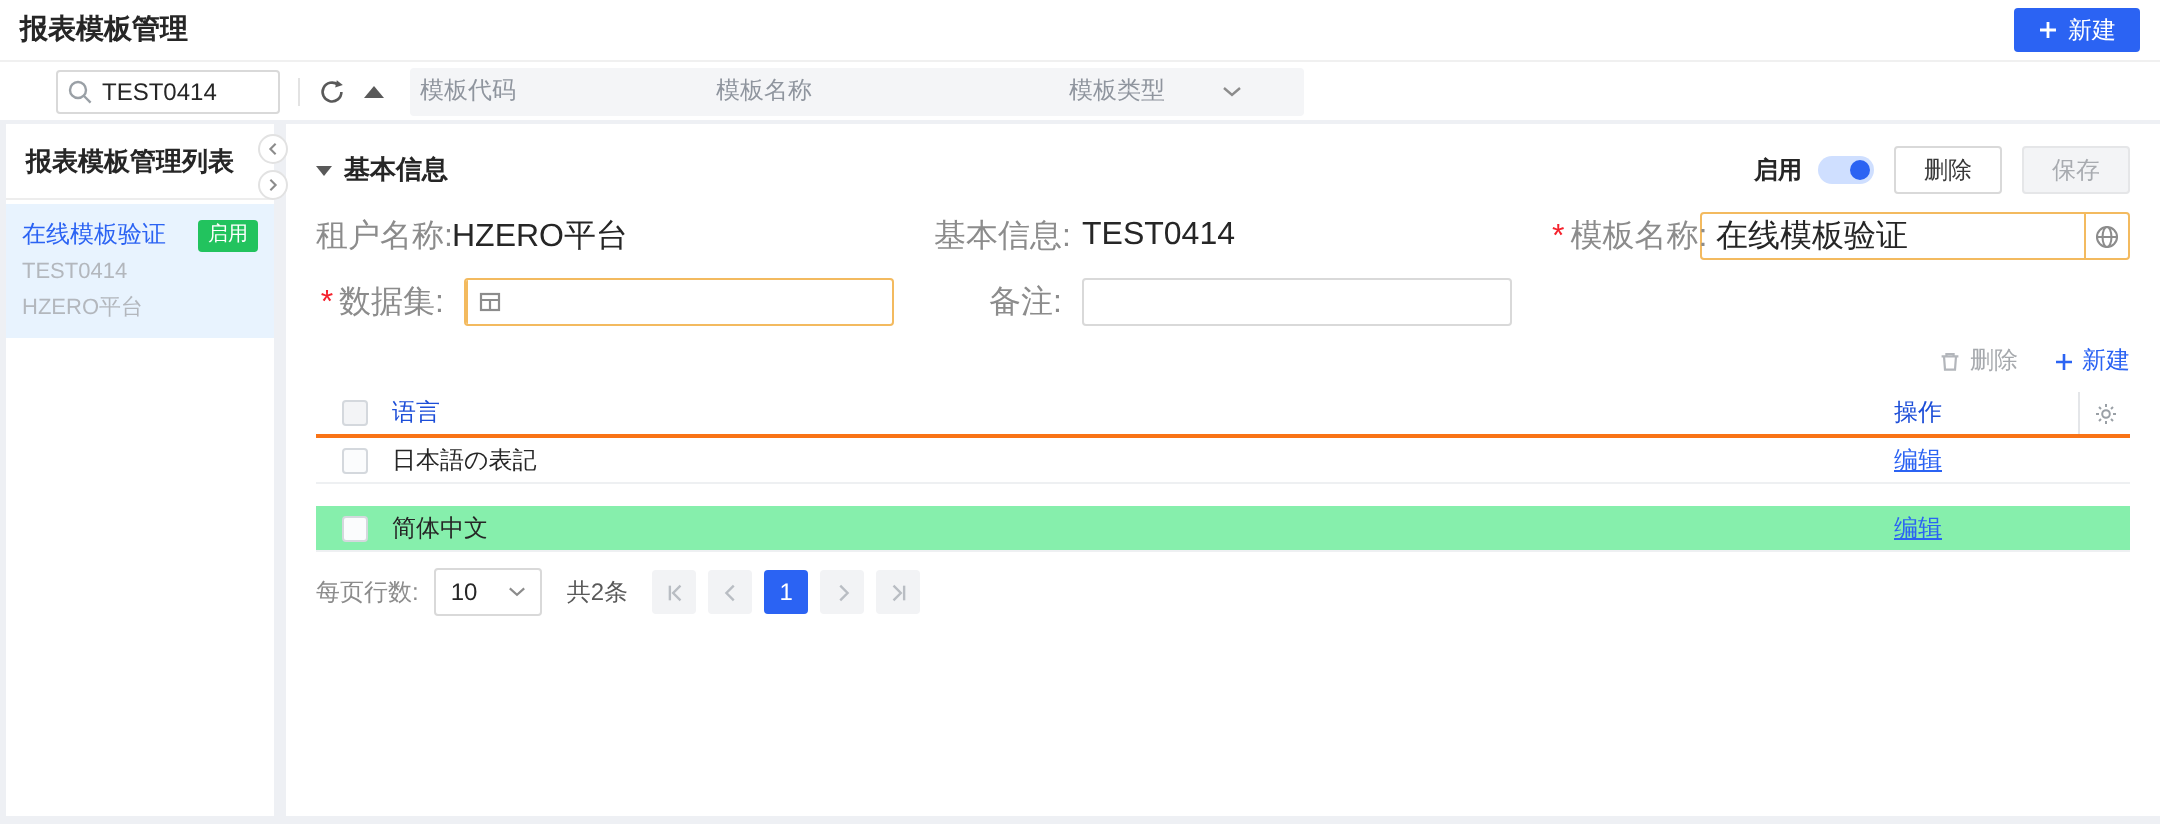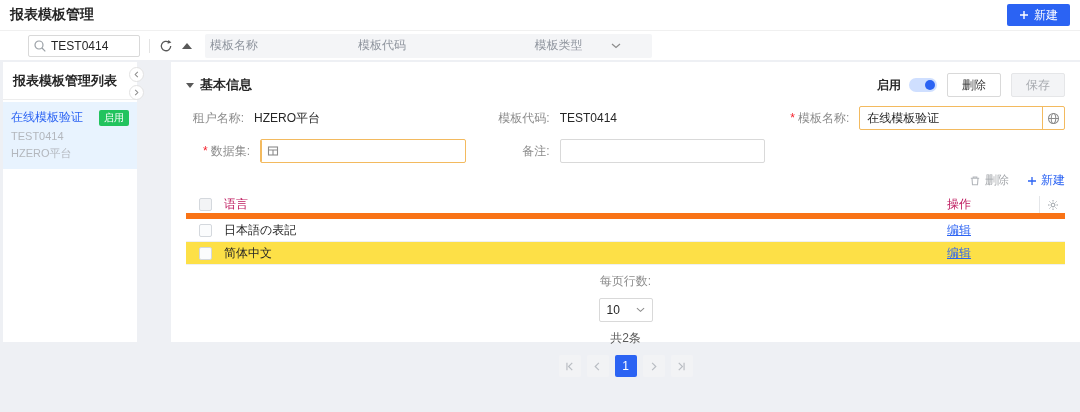--- a/index.html
+++ b/index.html
@@ -23,21 +23,21 @@
   .vdivider { width:1px; height:14px; background:#e3e3e3; margin:0 9px; }
   .icon-btn { display:flex; align-items:center; justify-content:center; margin-right:9px; cursor:pointer; }
   .tri-up { width:0; height:0; border-left:5px solid transparent; border-right:5px solid transparent;
             border-bottom:6px solid #595959; }
   .filterbar { width:447px; height:24px; background:#f4f5f7; border-radius:2px;
                display:flex; align-items:center; margin-left:4px; }
   .filter-col { font-size:12px; color:#8f959e; padding-left:5px; }
   .fc1,.fc2 { width:148px; } .fc3 { width:110px;text-align:center; }
 
   
-  .content { display:flex; height:280px; margin:2px 0 4px 3px;gap:28px; }
+  .content { display:flex; height:346px; margin:2px 0 4px 3px; }
 
   .sidebar { width:134px; background:#fff; margin-right:6px; position:relative; flex:none; }
   .sidebar-head { padding:10px 10px 9px; font-size:13px; font-weight:bold; color:#262626;
                   border-bottom:1px solid #ededed; }
   .collapse-btns { position:absolute; right:-7px; top:5px; display:flex; flex-direction:column; gap:3px; }
   .cbtn { width:15px; height:15px; border-radius:50%; background:#fff; border:1px solid #e2e2e2;
           display:flex; align-items:center; justify-content:center; cursor:pointer; }
   .sidebar-item { background:#e8f3fe; padding:7px 8px 8px; margin-top:2px; cursor:pointer; }
   .item-top { display:flex; justify-content:space-between; align-items:center; }
   .item-name { color:#2b63f3; font-size:12px; }
@@ -55,54 +55,54 @@
   .switch-label { font-size:12px; font-weight:bold; color:#262626; margin-right:-2px; }
   .switch { width:28px; height:14px; border-radius:7px; background:#cfdfff; position:relative; cursor:pointer; }
   .knob { width:10px; height:10px; border-radius:50%; background:#2b63f3; position:absolute; right:2px; top:2px; }
   .btn { height:24px; padding:0 14px; font-size:12px; border-radius:2px; cursor:pointer;
          font-family:"Liberation Sans", sans-serif; }
   .btn-default { background:#fff; border:1px solid #d9d9d9; color:#383838; }
   .btn-disabled { background:#f3f4f6; border:1px solid #e5e6e8; color:#a8abb0; cursor:default; }
 
   
   .form-grid { display:grid; grid-template-columns:1fr 1fr 1fr; column-gap:20px; row-gap:9px; margin-top:9px; }
-  .field { display:flex; align-items:center; height:24px; font-size:12px; }
+  .field { display:flex; align-items:center; height:24px; font-size:16px; }
   .flabel { color:#8c8c8c; text-align:right; margin-right:10px; flex:none; position:relative; white-space:nowrap; }
   .w58 { width:58px; } .w64 { width:64px; }
   .req::before { content:"*"; color:#f5222d; margin-right:3px; }
   .fvalue { color:#262626; }
   .finput { flex:1; display:flex; align-items:center; height:24px; border:1px solid #d9d9d9;
             border-radius:2px; background:#fff; overflow:hidden; }
   .finput .txt { flex:1; padding:0 7px; color:#262626; white-space:nowrap; }
   .finput.orange { border-color:#f3ba5f; }
   .suffix { width:22px; height:100%; display:flex; align-items:center; justify-content:center;
             cursor:pointer; flex:none; }
   .orange .suffix { border-left:1px solid #f3ba5f; }
 
   
   .toolbar { display:flex; justify-content:flex-end; align-items:center; gap:18px;
              margin:9px 0 7px; font-size:12px; }
   .tb-item { display:flex; align-items:center; gap:4px; cursor:pointer; }
   .tb-delete { color:#a6a9ad; }
   .tb-new { color:#2b63f3; }
 
   .trow { display:flex; align-items:center; height:23px; border-bottom:1px solid #eef0f2; }
-  .thead { color:#be185d; border-bottom:6px solid #f97316; }
-  .trow.selected { background:#fde047; }
+  .thead { color:#1d4ed8; border-bottom:2px solid #f97316; }
+  .trow.selected { background:#86efac;margin-top:11px; }
   .c-check { flex:0 0 38px; display:flex; justify-content:center; }
   .checkbox { width:13px; height:13px; border:1px solid #d4d8dd; border-radius:2px; background:#fbfcfd; cursor:pointer; }
   .c-lang { flex:1; }
   .c-act { flex:0 0 92px; }
   .c-gear { flex:0 0 26px; align-self:stretch; display:flex; align-items:center; justify-content:center; }
   .thead .c-gear { border-left:1px solid #e4e6e9; }
   .link { color:#2b63f3; cursor:pointer;text-decoration:underline; }
 
   
-  .pagination { display:flex; justify-content:flex-end; align-items:center; gap:8px;
-                margin-top:8px; font-size:12px; color:#8c8c8c;flex-direction:column; }
+  .pagination { display:flex; align-items:center; gap:8px;
+                margin-top:8px; font-size:12px; color:#8c8c8c; }
   .psel { width:54px; height:24px; border:1px solid #d9d9d9; border-radius:2px; background:#fff;
           display:flex; align-items:center; justify-content:space-between; padding:0 7px;
           color:#262626; cursor:pointer; }
   .ptotal { color:#595959; margin:0 4px; }
   .pager { display:flex; gap:6px; }
   .pbtn { width:22px; height:22px; border-radius:2px; background:#f2f3f5; display:flex;
           align-items:center; justify-content:center; cursor:pointer; }
   .pbtn.active { background:#2b63f3; color:#fff; }
 </style>
 </head>
@@ -132,22 +132,22 @@
   <span class="icon-btn">
     <svg width="14" height="14" viewBox="0 0 14 14">
       <path d="M11.7 7A4.7 4.7 0 1 1 10 3.4" fill="none" stroke="#595959" stroke-width="1.3"></path>
       <path d="M9.4 1.1l3 2.4-3.8 1.2z" fill="#595959"></path>
     </svg>
   </span>
   <span class="icon-btn">
       <span class="tri-up"></span>
     </span>
   <div class="filterbar">
+    <span class="filter-col fc1">模板代码</span>
     <span class="filter-col fc2">模板名称</span>
-    <span class="filter-col fc1">模板代码</span>
     <span class="filter-col fc3">模板类型</span>
     <span style="display:flex;">
       <svg width="10" height="6" viewBox="0 0 10 6">
           <path d="M1 1l4 3.5L9 1" fill="none" stroke="#8c8c8c" stroke-width="1.2"></path>
         </svg>
     </span>
   </div>
 </div>
 
 <div class="content">
@@ -190,21 +190,21 @@
         <button class="btn btn-disabled">保存</button>
       </div>
     </div>
 
     <div class="form-grid">
       <div class="field">
         <span class="flabel w58">租户名称:</span>
         <span class="fvalue">HZERO平台</span>
       </div>
       <div class="field">
-        <span class="flabel w64">模板代码:</span>
+        <span class="flabel w64">基本信息:</span>
         <span class="fvalue">TEST0414</span>
       </div>
       <div class="field">
         <span class="flabel w64 req">模板名称:</span>
         <div class="finput orange">
           <span class="txt">在线模板验证</span>
           <span class="suffix">
             <svg width="13" height="13" viewBox="0 0 14 14">
               <circle cx="7" cy="7" r="5.4" fill="none" stroke="#8c8c8c" stroke-width="1.1"></circle>
               <ellipse cx="7" cy="7" rx="2.4" ry="5.4" fill="none" stroke="#8c8c8c" stroke-width="1.1"></ellipse>

